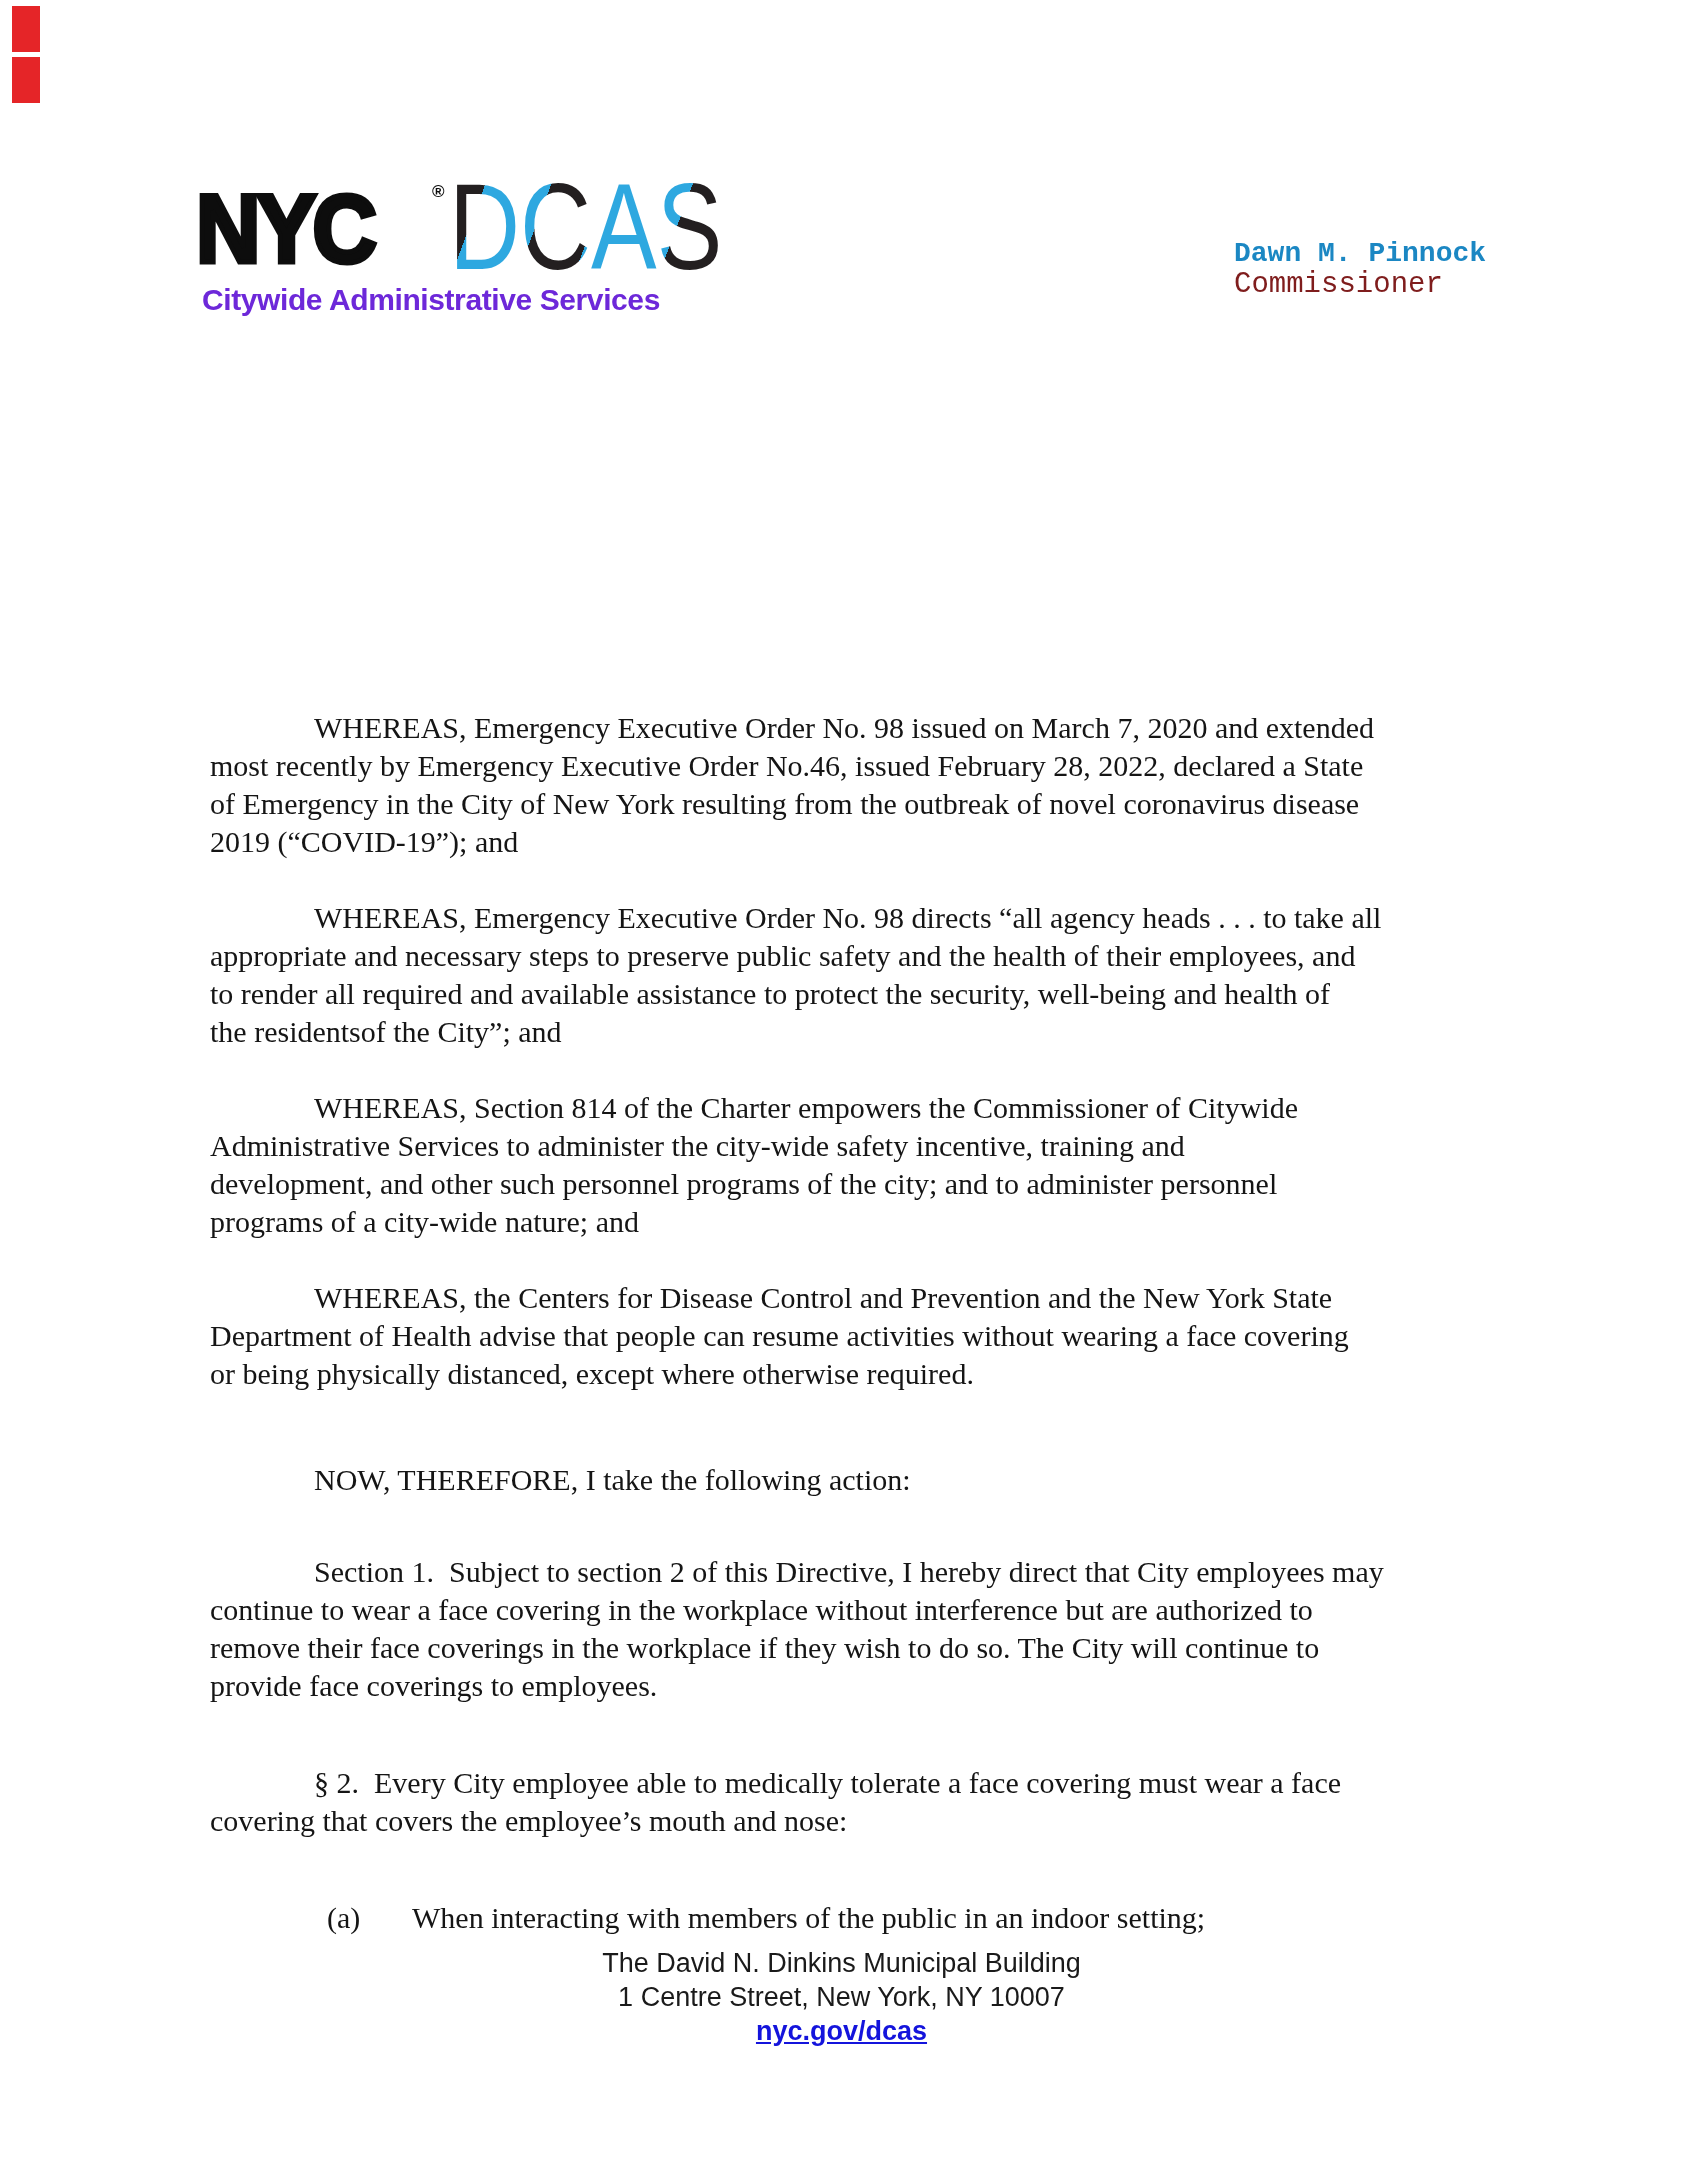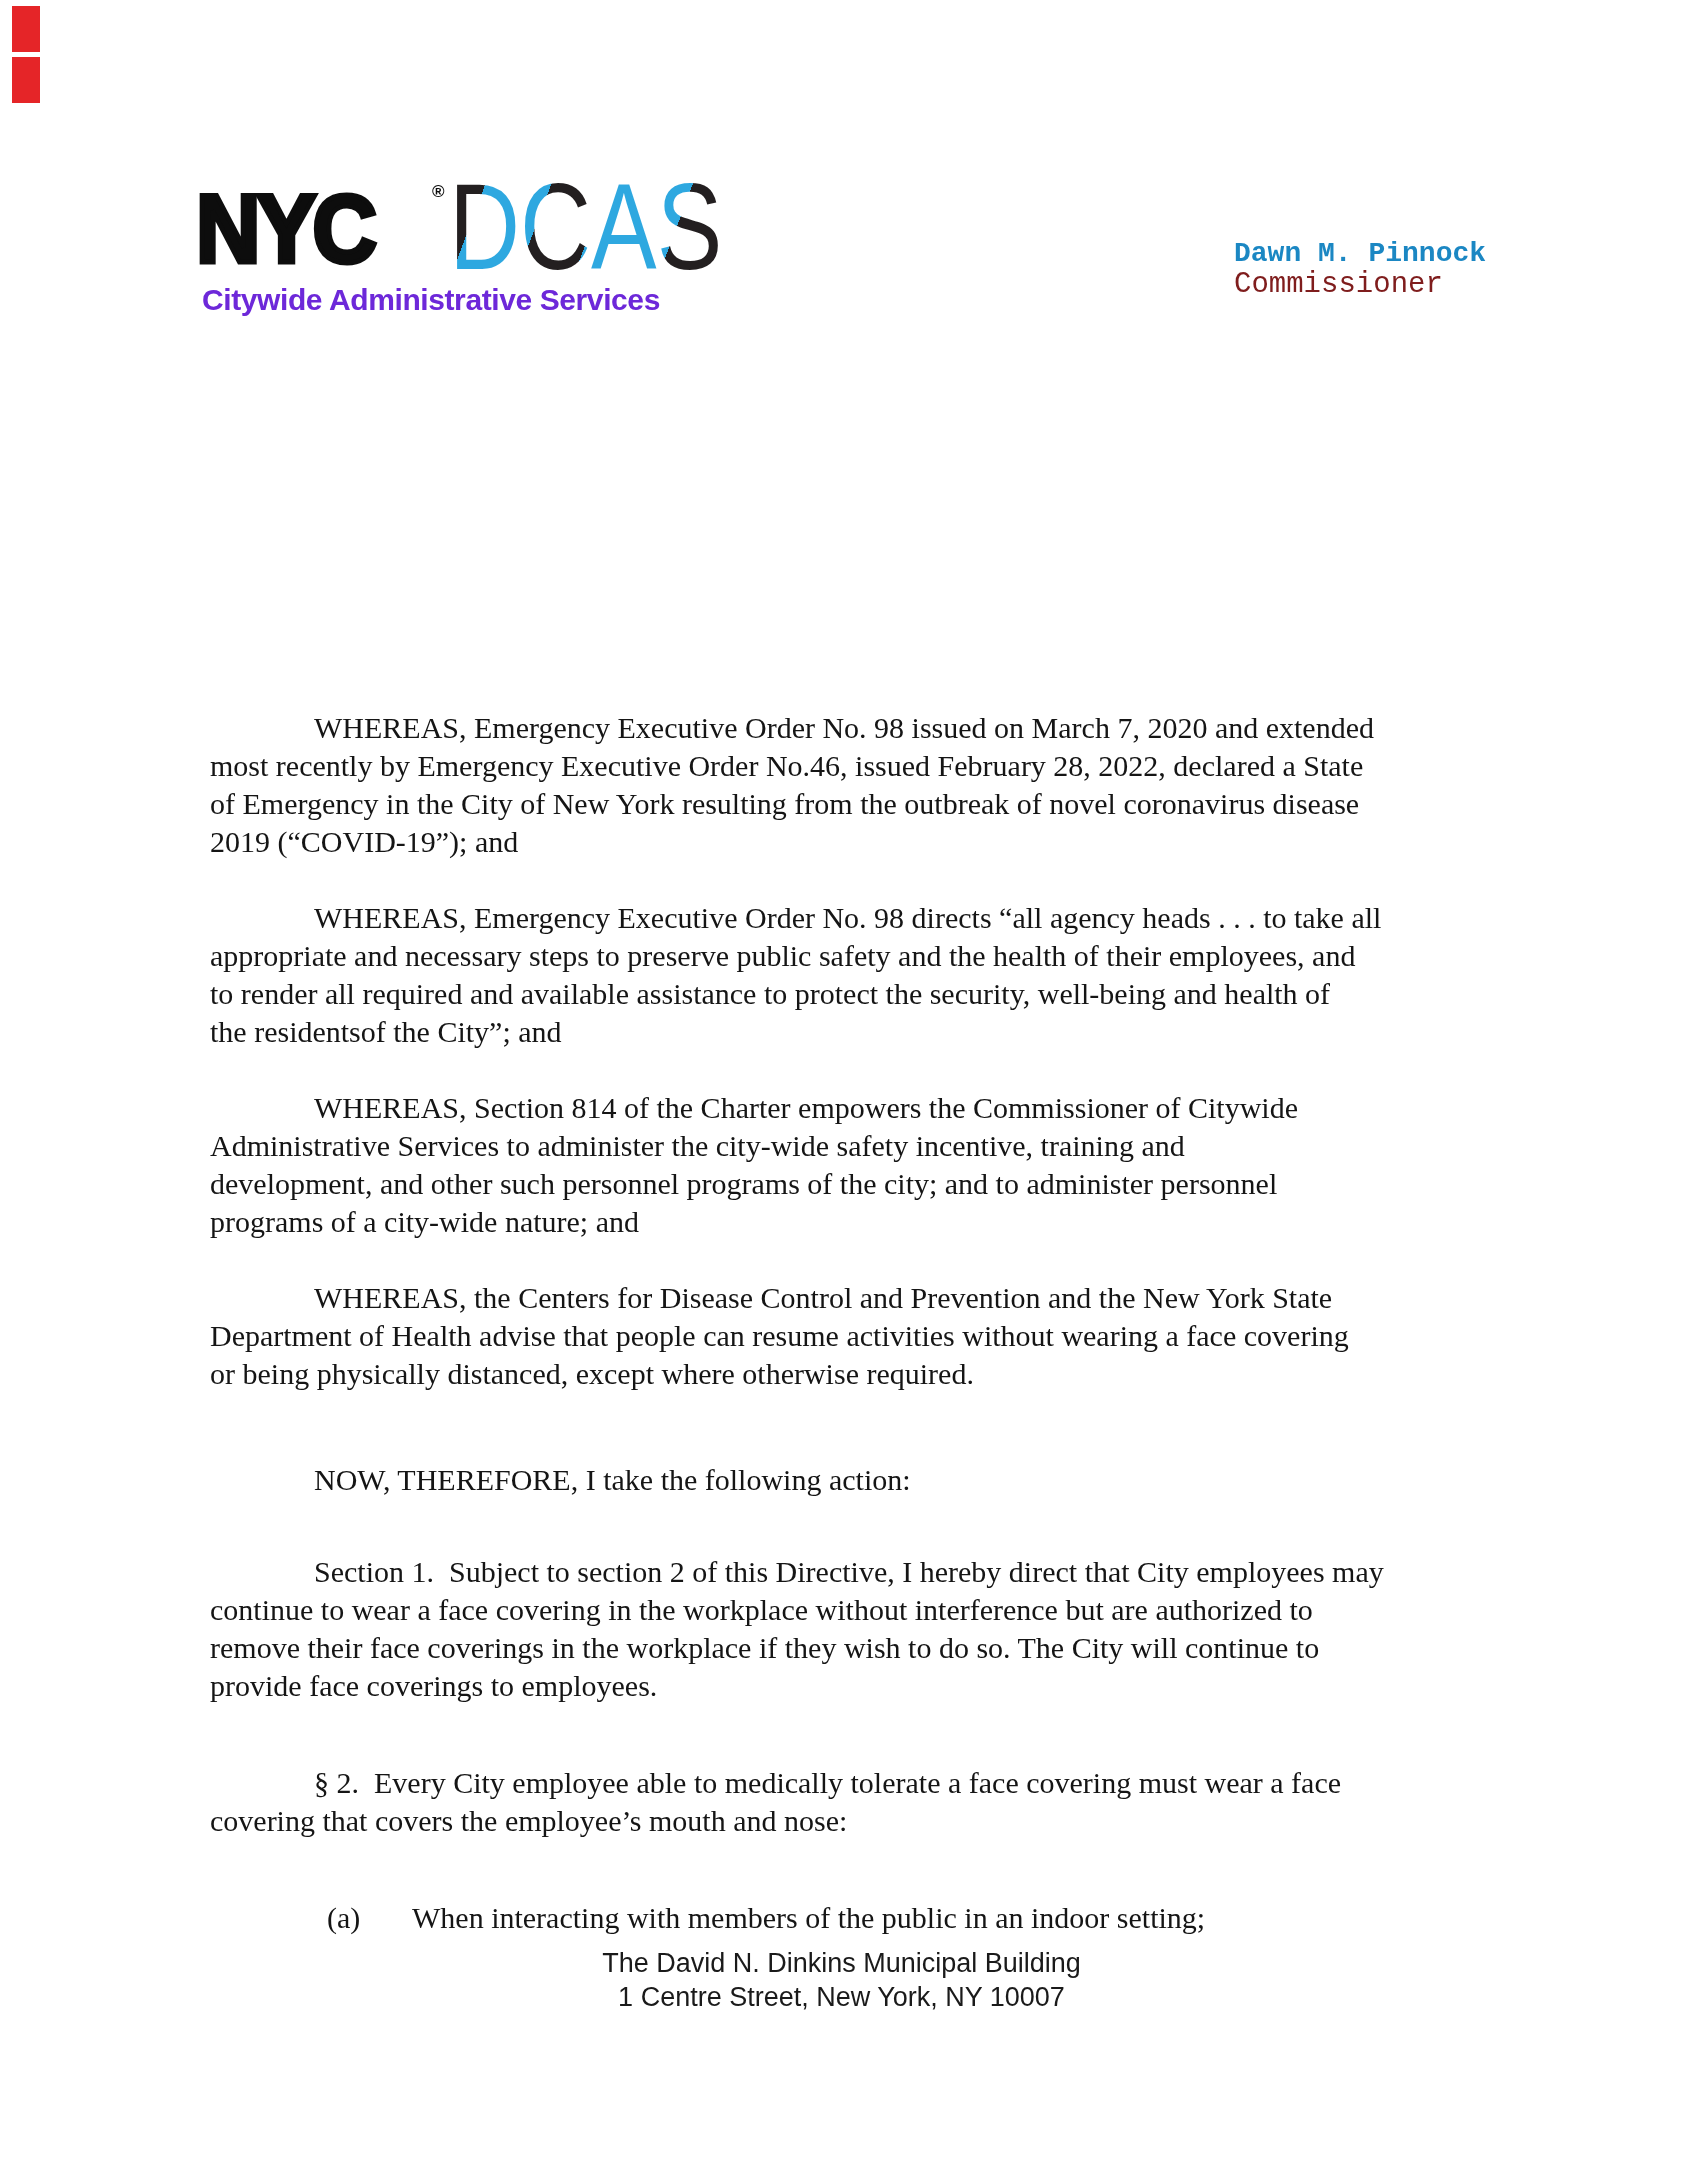--- a/index.html
+++ b/index.html
@@ -146,16 +146,17 @@
 covering that covers the employee’s mouth and nose:</p>
     <div class="list-item">
       <span class="list-marker">(a)</span>
       <span class="list-text">When interacting with members of the public in an indoor setting;</span>
     </div>
   </div>
 
   <div class="footer">
     <div>The David N. Dinkins Municipal Building</div>
     <div>1 Centre Street, New York, NY 10007</div>
+    <div><span class="footer-link">nyc.gov/dcas</span></div>
   </div>
 
 </div>
 
 
 </body></html>

